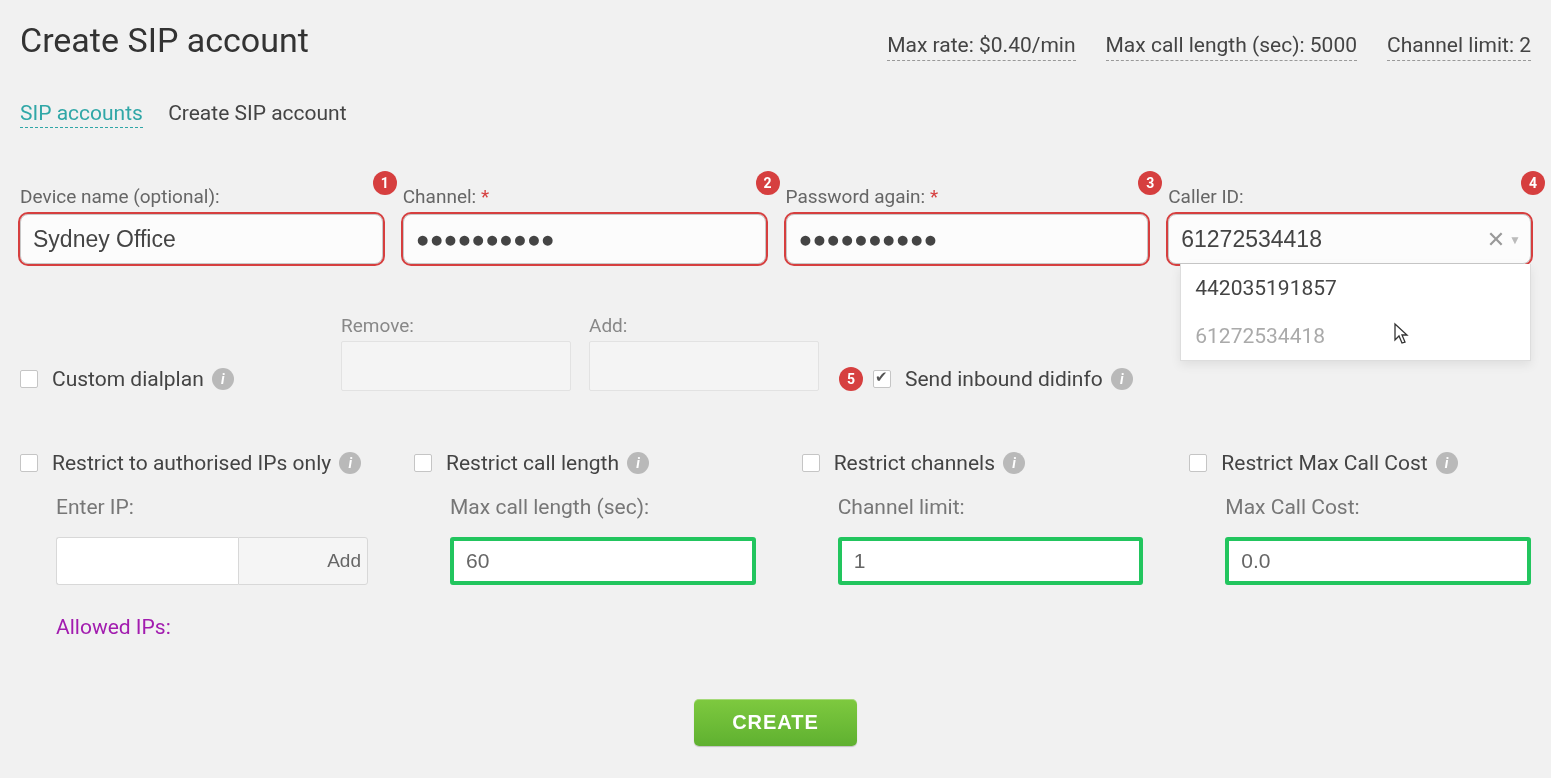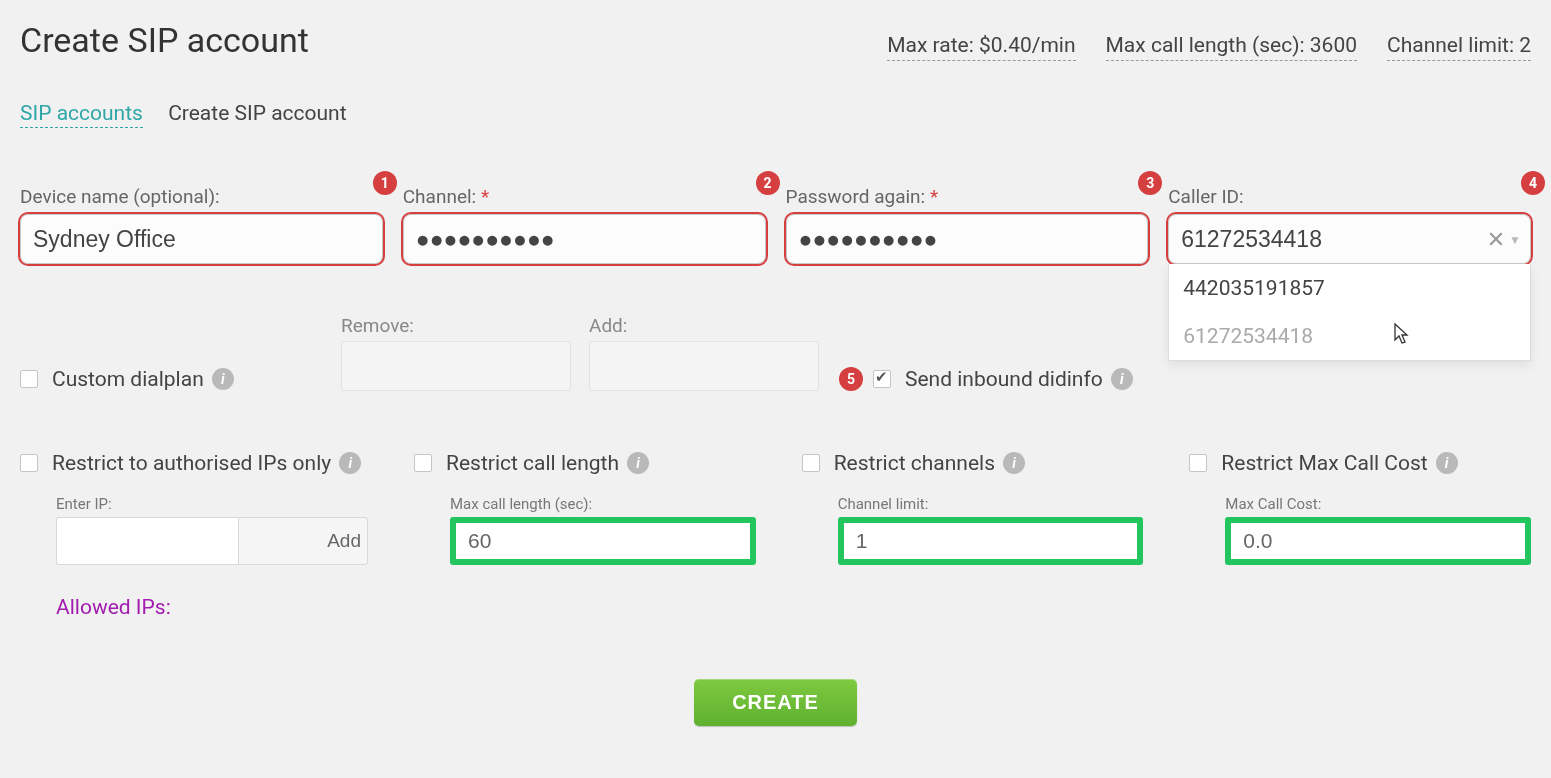--- a/index.html
+++ b/index.html
@@ -96,21 +96,21 @@
   .combo-x {
     font-size: 22px;
     cursor: pointer;
   }
   .combo-arr {
     font-size: 12px;
     color: #bbb;
   }
   .dropdown {
     position: absolute;
-    top: 50px; left: 0; right: 0;
+    top: 50px; left: 12px; right: 0;
     background: #fff;
     border: 1px solid #ddd;
     border-top: none;
     box-shadow: 0 4px 10px rgba(0,0,0,0.08);
     z-index: 3;
   }
   .dd-item {
     padding: 12px 14px;
     font-size: 21px;
     color: #444;
@@ -154,25 +154,25 @@
   .send-inbound { display:flex; align-items:center; font-size:21px; color:#444; margin-left:20px; position:relative;}
   .send-inbound .badge { position:static; margin-right:10px; top:0;}
 
   .row3 {
     margin-top: 60px;
     display: grid;
     grid-template-columns: 1fr 1fr 1fr 1fr;
     gap: 46px;
   }
   .r3-head { display:flex; align-items:center; font-size:21px; color:#444; margin-bottom:20px;}
-  .sub-label { font-size:15px; color:#777; display:block; margin-bottom:4px; margin-left:36px;}
+  .sub-label { font-size:21px; color:#777; display:block; margin-bottom:18px; margin-left:36px;}
   .sub-input {
     width: calc(100% - 36px); margin-left:36px;
     height:48px; font-size:21px; color:#666; padding:0 12px;
-    border:6px solid #22c55e; border-radius:3px; background:#fff;
+    border:4px solid #22c55e; border-radius:3px; background:#fff;
   }
   .ip-row { display:flex; margin-left:36px; gap:0;}
   .ip-row .ip-input{
     flex:1; height:48px; border:1px solid #d8d8d8; border-right:none; border-radius:3px 0 0 3px; background:#fff;
   }
   .ip-row .add-btn{
     width:130px; height:48px; background:#f5f5f5; border:1px solid #d8d8d8;
     border-radius:0 3px 3px 0; font-size:19px; color:#666;text-align:right;
   }
   .allowed { margin-top:30px; margin-left:36px; font-size:21px; color:#a21caf;}
@@ -187,21 +187,21 @@
     box-shadow: 0 1px 1px rgba(0,0,0,0.2), inset 0 1px 0 rgba(255,255,255,0.3);
   }
 </style>
 </head>
 <body>
 
 <div class="header">
   <h1>Create SIP account</h1>
   <div class="header-stats">
     <span>Max rate: $0.40/min</span>
-    <span>Max call length (sec): 3600</span>
+    <span>Max call length (sec): 5000</span>
     <span>Channel limit: 2</span>
   </div>
 </div>
 
 <div class="breadcrumb">
   <span class="bc-link">SIP accounts</span>
   <span class="bc-current">Create SIP account</span>
 </div>
 
 <div class="form-row1">

